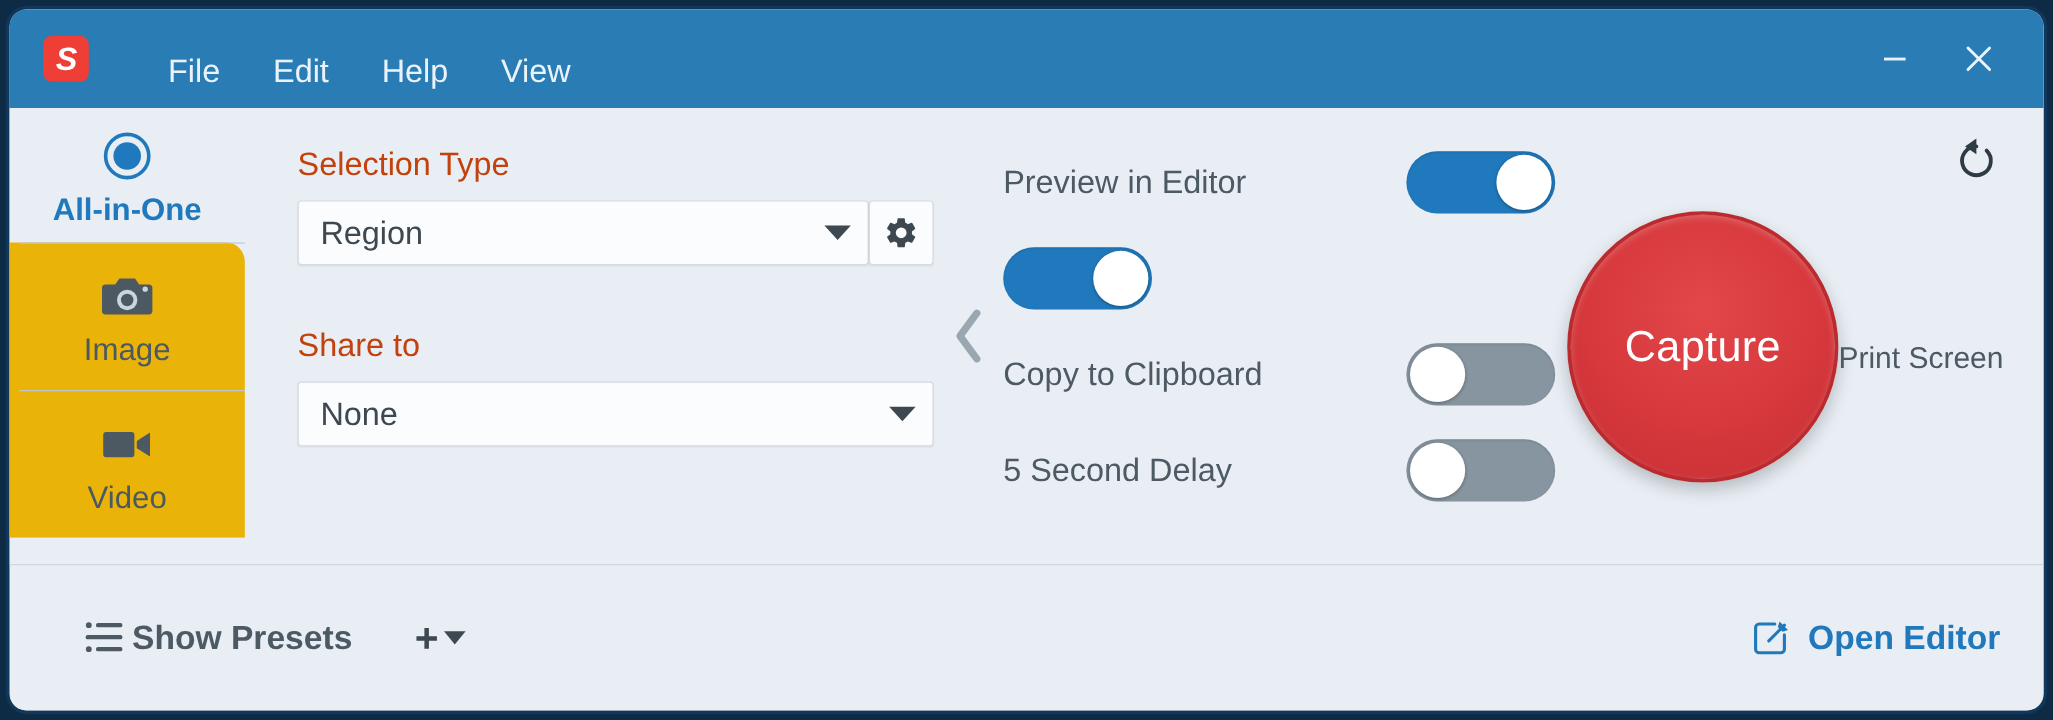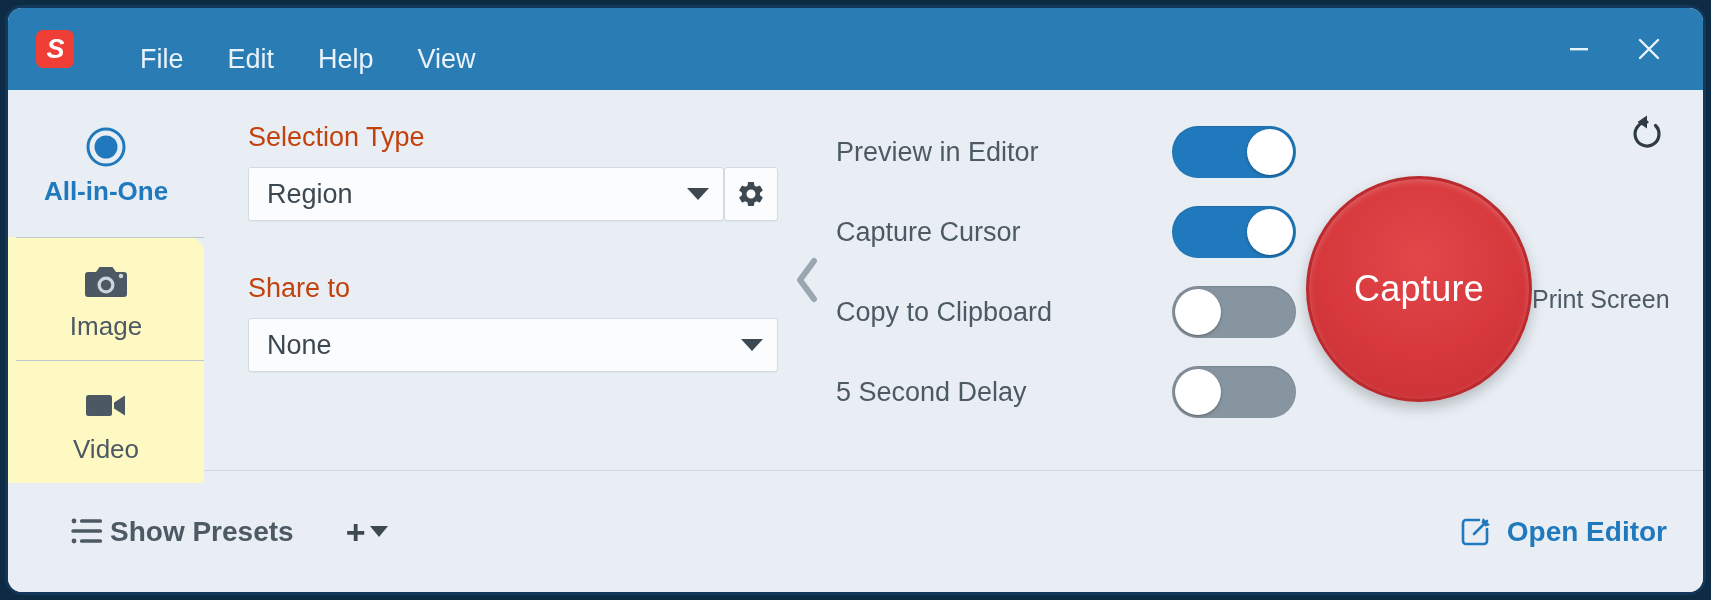--- a/index.html
+++ b/index.html
@@ -84,27 +84,27 @@
   .rail-item {
     width: 196px;
     display: flex;
     flex-direction: column;
     align-items: center;
     justify-content: center;
     cursor: default;
     position: relative;
   }
   .rail-item.active {
-    height: 147px;
+    height: 112px;
     background: #e8eef4;
     border-top-right-radius: 0;
   }
   .rail-item.inactive {
     height: 123px;
-    background: #fef9c3;
+    background: #eab308;
   }
   .rail-item.inactive.first { border-top-right-radius: 16px; }
   .rail-item.inactive.second { border-bottom: none; }
   .rail-divider {
     position: absolute;
     left: 8px; right: 0;
     height: 1px;
     background: #bfc9d2;
   }
   .rail-icon { height: 54px; display: flex; align-items: center; justify-content: center; }
@@ -379,21 +379,20 @@
       </div>
 
       <div class="col-toggles">
         <div class="toggle-row">
           <div class="toggle-label">Preview in Editor</div>
           <div class="switch on">
             <div class="knob"></div>
           </div>
         </div>
         <div class="toggle-row">
-          <div class="toggle-label">Capture Cursor</div>
           <div class="switch on">
             <div class="knob"></div>
           </div>
         </div>
         <div class="toggle-row">
           <div class="toggle-label">Copy to Clipboard</div>
           <div class="switch off">
             <div class="knob"></div>
           </div>
         </div>

